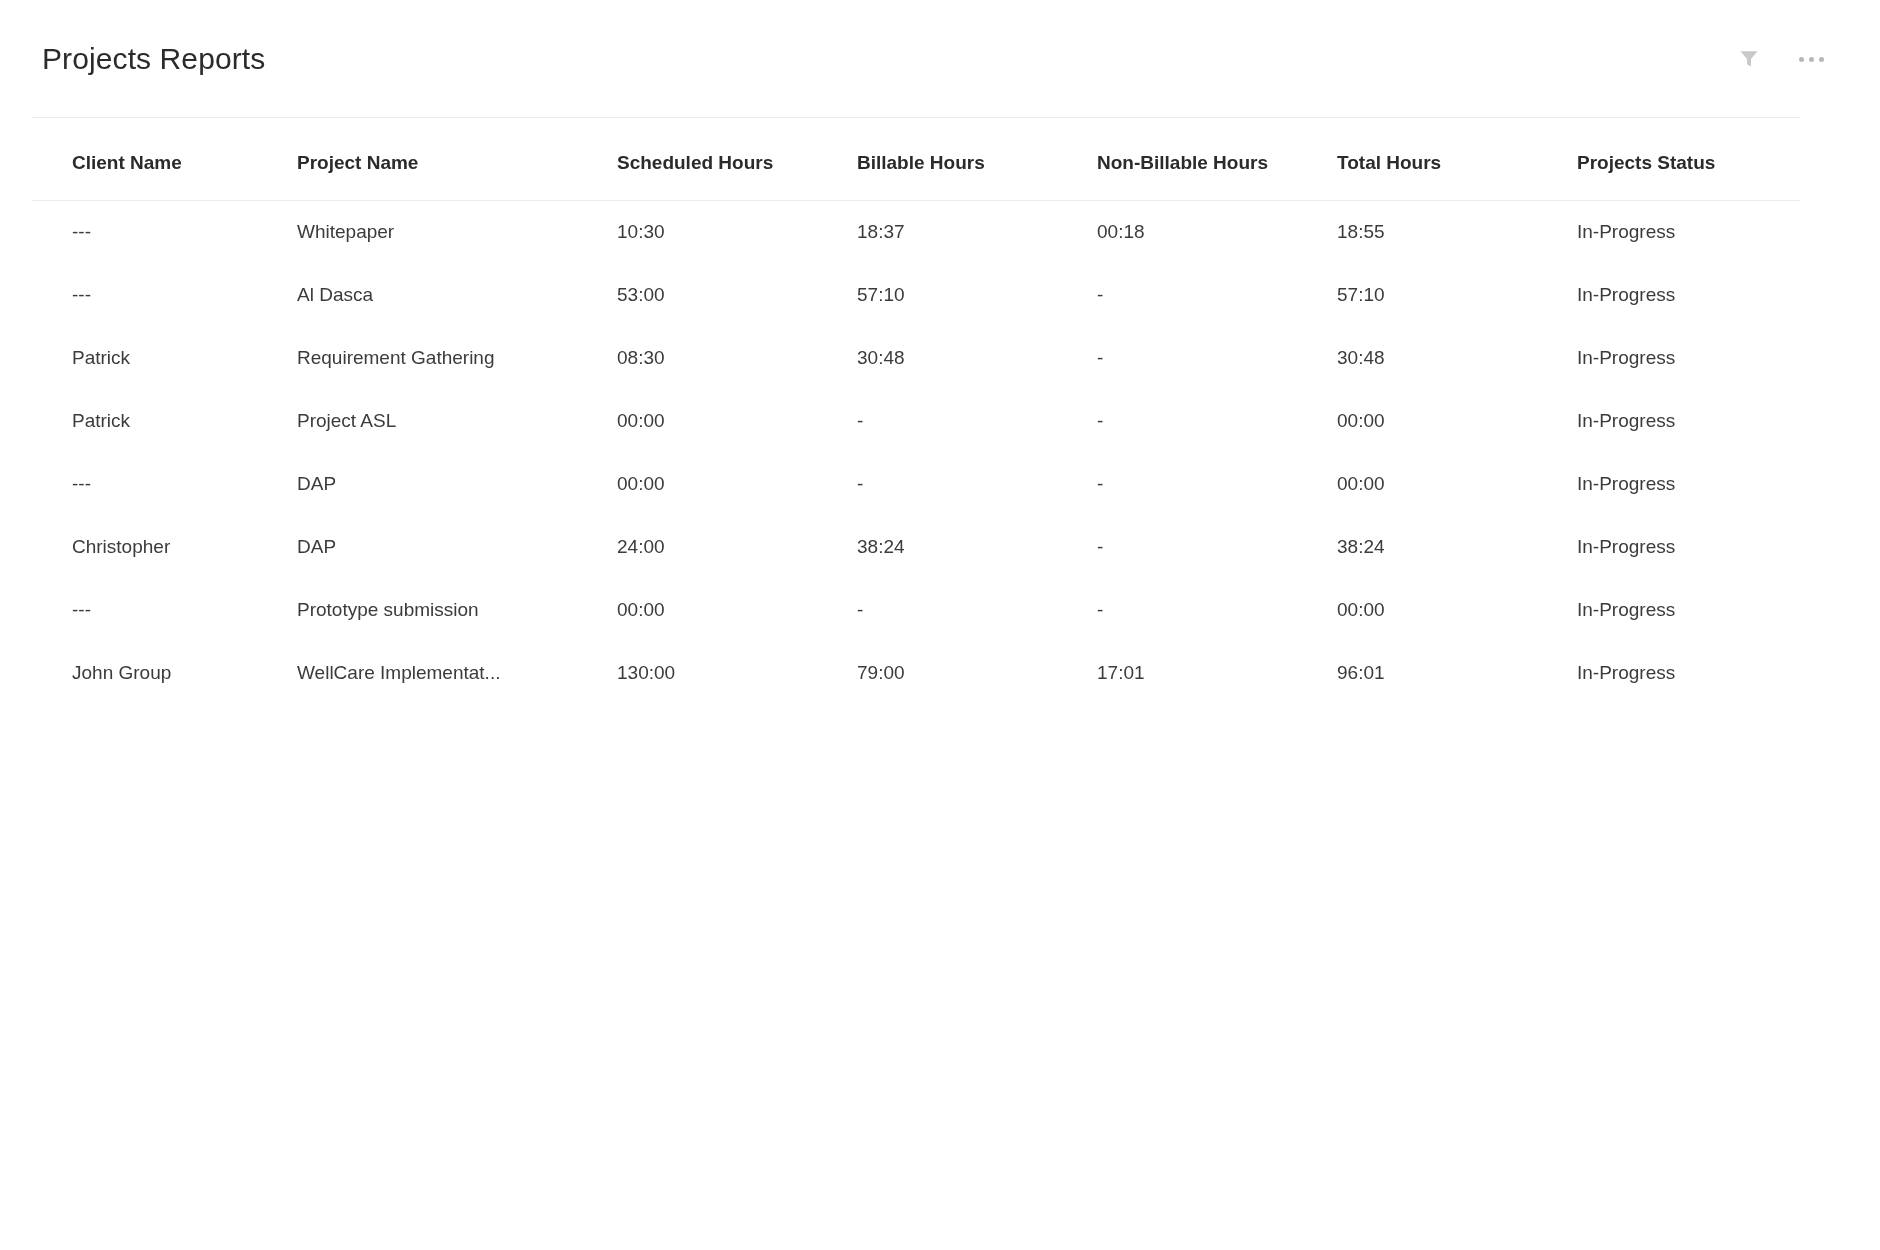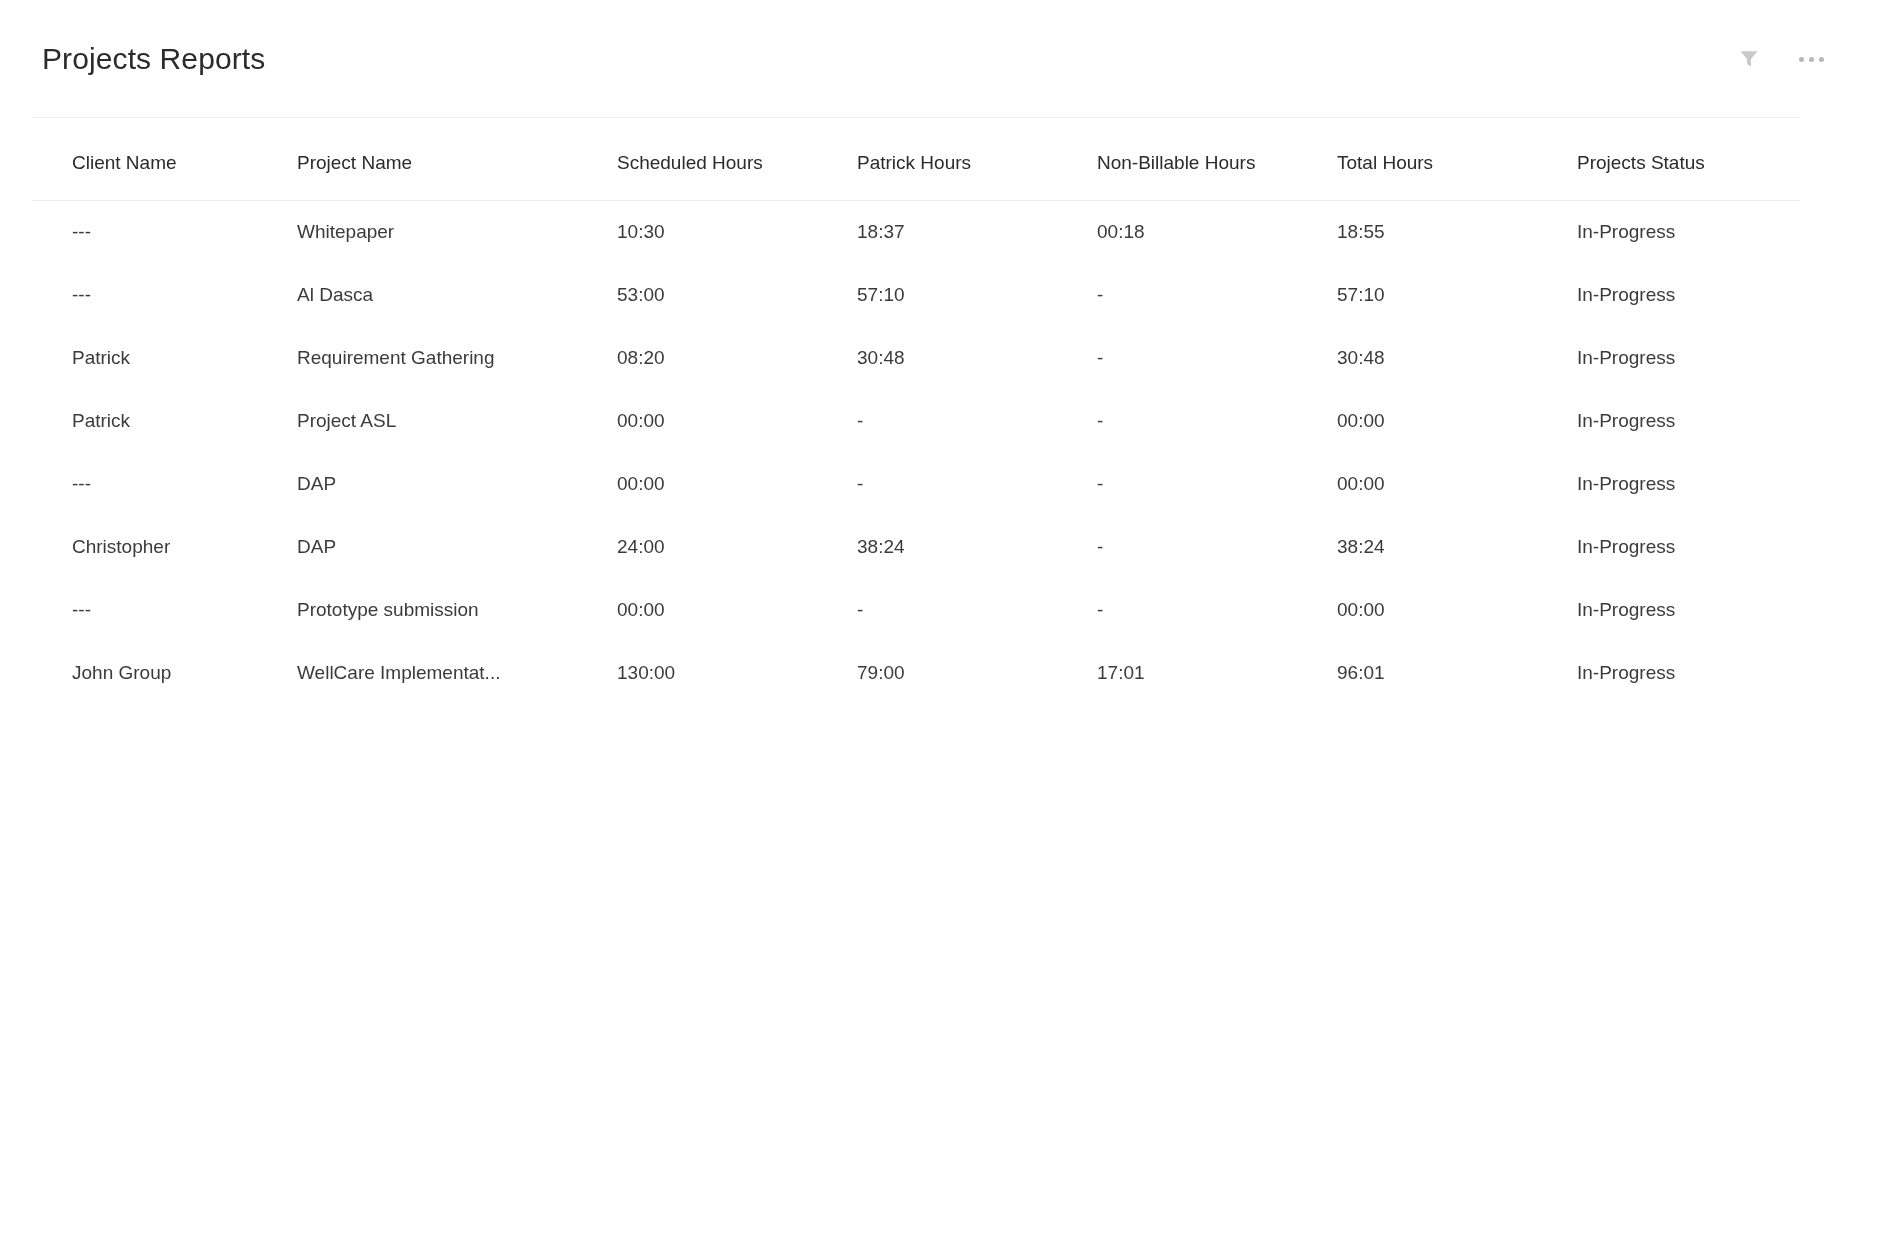--- a/index.html
+++ b/index.html
@@ -96,21 +96,21 @@
 
   table.report {
     width: 100%;
     border-collapse: collapse;
     table-layout: fixed;
   }
 
   table.report thead th {
     text-align: left;
     font-size: 19px;
-    font-weight: 400;
+    font-weight: 700;
     color: #2b2b2b;
     padding: 34px 0 26px 0;
     border-bottom: 1px solid #ececec;
     white-space: nowrap;
   }
 
   table.report tbody td {
     text-align: left;
     font-size: 19px;
     font-weight: 400;
@@ -158,21 +158,21 @@
     <div class="divider-top"></div>
   </div>
 
   <div class="table-wrap">
     <table class="report">
       <thead>
         <tr>
           <th class="col-client">Client Name</th>
           <th class="col-project">Project Name</th>
           <th class="col-sched">Scheduled Hours</th>
-          <th class="col-bill">Patrick Hours</th>
+          <th class="col-bill">Billable Hours</th>
           <th class="col-nonbill">Non-Billable Hours</th>
           <th class="col-total">Total Hours</th>
           <th class="col-status">Projects Status</th>
         </tr>
       </thead>
       <tbody>
         <tr>
           <td class="col-client">---</td>
           <td class="col-project">Whitepaper</td>
           <td class="col-sched">10:30</td>
@@ -186,21 +186,21 @@
           <td class="col-project">Al Dasca</td>
           <td class="col-sched">53:00</td>
           <td class="col-bill">57:10</td>
           <td class="col-nonbill">-</td>
           <td class="col-total">57:10</td>
           <td class="col-status">In-Progress</td>
         </tr>
         <tr>
           <td class="col-client">Patrick</td>
           <td class="col-project">Requirement Gathering</td>
-          <td class="col-sched">08:20</td>
+          <td class="col-sched">08:30</td>
           <td class="col-bill">30:48</td>
           <td class="col-nonbill">-</td>
           <td class="col-total">30:48</td>
           <td class="col-status">In-Progress</td>
         </tr>
         <tr>
           <td class="col-client">Patrick</td>
           <td class="col-project">Project ASL</td>
           <td class="col-sched">00:00</td>
           <td class="col-bill">-</td>

